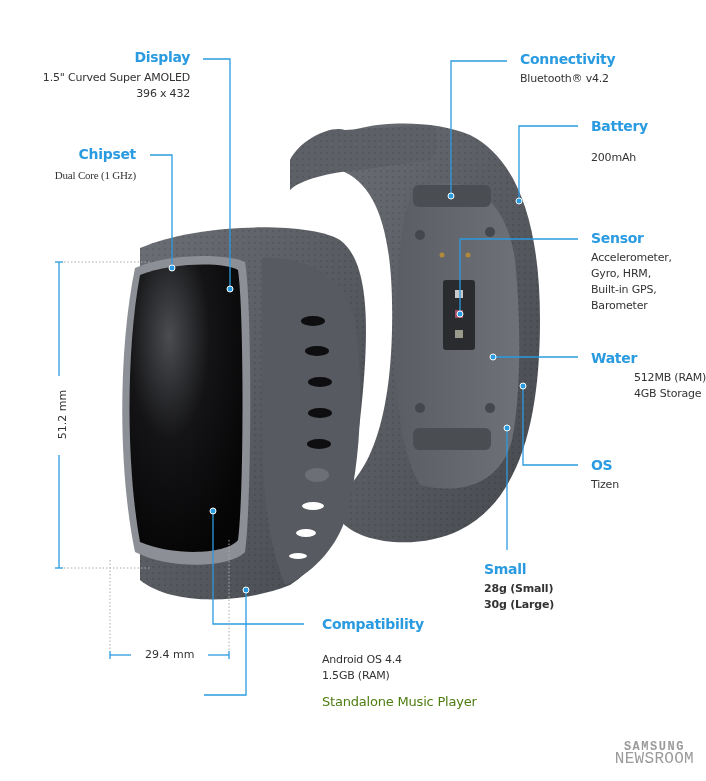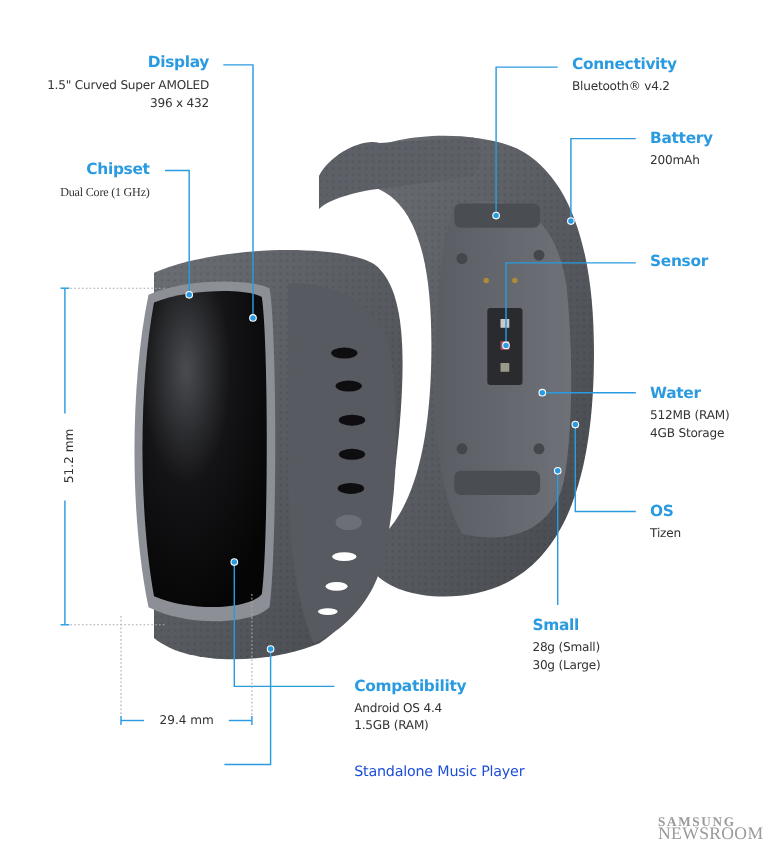--- a/index.html
+++ b/index.html
@@ -2,23 +2,23 @@
 <html><head>
 <meta charset="utf-8">
 <style>
   html, body { margin:0; padding:0; background:#ffffff; }
   body { width:706px; height:781px; position:relative; overflow:hidden; font-family:"DejaVu Sans", sans-serif; }
   .canvas { position:absolute; left:0; top:0; width:706px; height:781px; }
   .lbl { position:absolute; white-space:nowrap; }
   .title { color:#2a9be0; font-size:14px; font-weight:bold; letter-spacing:-0.3px; }
   .val { color:#333; font-size:11px; line-height:16px; letter-spacing:-0.2px; }
   .right { text-align:right; }
-  .std { color:#1d4ed8; font-size:13px; letter-spacing:-0.2px; }
+  .std { color:#4d7c0f; font-size:13px; letter-spacing:-0.2px; }
   .dim { color:#333; font-size:11px; }
-  .logo { position:absolute; right:12px; bottom:16px; text-align:left; color:#9a9a9a; font-family:Liberation Serif, serif; font-weight:bold; line-height:12px; }
+  .logo { position:absolute; right:12px; bottom:16px; text-align:center; color:#9a9a9a; font-family:Liberation Mono, monospace; font-weight:bold; line-height:12px; }
   .logo .l1 { font-size:12px; letter-spacing:1.5px; }
   .logo .l2 { font-size:16px; font-weight:normal; letter-spacing:0.3px; }
   svg { position:absolute; left:0; top:0; }
 </style>
 </head>
 <body>
 
 <div class="canvas">
 
   <svg width="706" height="781" viewBox="0 0 706 781">
@@ -154,51 +154,57 @@
     <div>Dual Core (1 GHz)</div>
   </div>
 
   <div class="lbl" style="left:520px; top:51px;">
     <div class="title">Connectivity</div>
     <div class="val" style="margin-top:4px;">Bluetooth® v4.2</div>
   </div>
 
   <div class="lbl" style="left:591px; top:118px;">
     <div class="title">Battery</div>
-    <div class="val" style="margin-top:4px;">200mAh</div>
+    <div class="val" style="margin-top:16px;">200mAh</div>
   </div>
 
   <div class="lbl" style="left:591px; top:230px;">
     <div class="title">Sensor</div>
+    <div class="val" style="margin-top:4px;">
+      <div>Accelerometer,</div>
+      <div>Gyro, HRM,</div>
+      <div>Built-in GPS,</div>
+      <div>Barometer</div>
+    </div>
   </div>
 
   <div class="lbl" style="left:591px; top:350px;">
     <div class="title">Water</div>
-    <div class="val" style="margin-top:4px;">
+    <div class="val" style="margin-top:4px;margin-left:43px;">
       <div>512MB (RAM)</div>
       <div>4GB Storage</div>
     </div>
   </div>
 
   <div class="lbl" style="left:591px; top:457px;">
     <div class="title">OS</div>
     <div class="val" style="margin-top:4px;">Tizen</div>
   </div>
 
   <div class="lbl" style="left:484px; top:561px;">
     <div class="title">Small</div>
-    <div class="val" style="margin-top:4px;">
+    <div class="val" style="margin-top:4px;font-weight:bold;">
       <div>28g (Small)</div>
       <div>30g (Large)</div>
     </div>
   </div>
 
   <div class="lbl" style="left:322px; top:616px;">
     <div class="title">Compatibility</div>
-    <div class="val" style="margin-top:4px;">
+    <div class="val" style="margin-top:20px;">
       <div>Android OS 4.4</div>
       <div>1.5GB (RAM)</div>
     </div>
   </div>
 
 
   <div class="lbl std" style="left:322px; top:694px;">Standalone Music Player</div>
 
   <div class="lbl dim" style="left:38px; top:408px; transform:rotate(-90deg); transform-origin:center;">51.2 mm</div>
   <div class="lbl dim" style="left:145px; top:648px;">29.4 mm</div>

